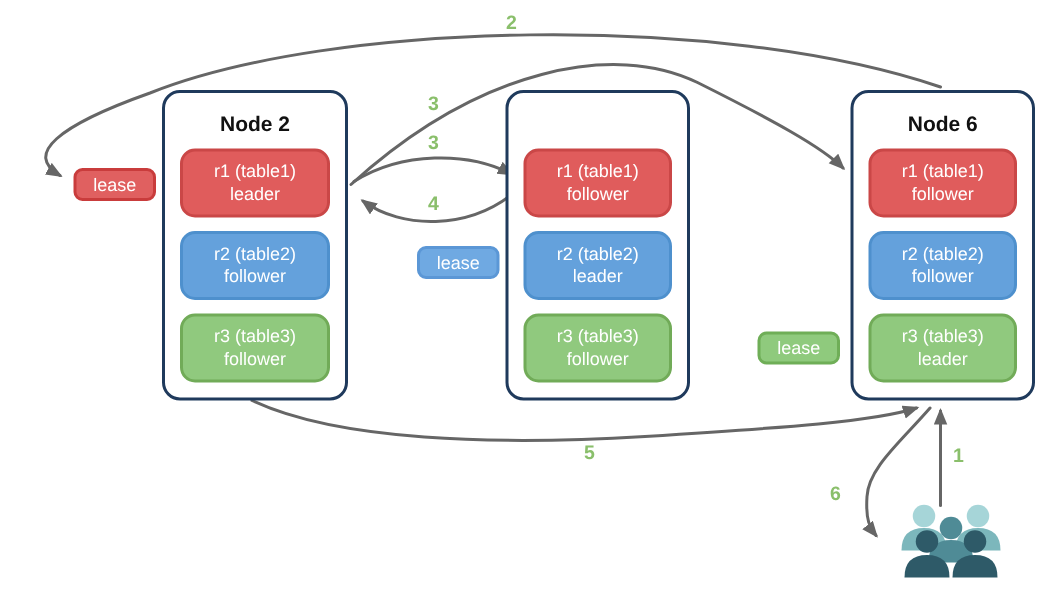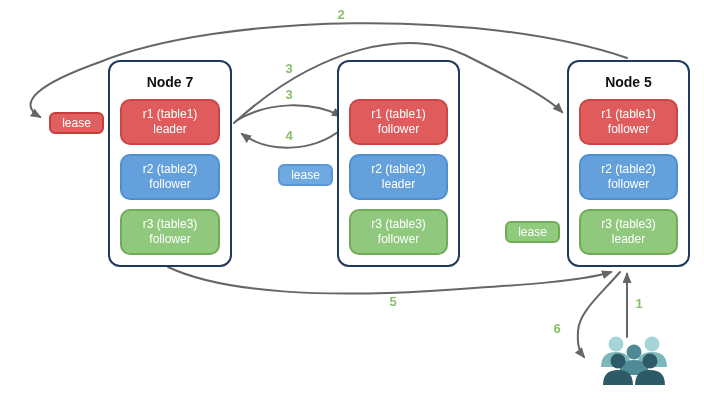--- a/index.html
+++ b/index.html
@@ -75,21 +75,21 @@
       <path d="M619,375 q0,-15 15,-15 q15,0 15,15 z" fill="#4f8b96"></path>
 
       <circle cx="618" cy="361" r="7.5" fill="#2e5a68"></circle>
       <path d="M603,385 q0,-15 15,-15 q15,0 15,15 z" fill="#2e5a68"></path>
       <circle cx="650" cy="361" r="7.5" fill="#2e5a68"></circle>
       <path d="M635,385 q0,-15 15,-15 q15,0 15,15 z" fill="#2e5a68"></path>
     </g>
   </svg>
 
   <div class="node" style="left:108px;width:124px;">
-    <div class="node-title">Node 7</div>
+    <div class="node-title">Node 2</div>
     <div class="replica rep-1 rep-red">
       <span>r1 (table1)</span>
       <span>leader</span>
     </div>
     <div class="replica rep-2 rep-blue">
       <span>r2 (table2)</span>
       <span>follower</span>
     </div>
     <div class="replica rep-3 rep-green">
       <span>r3 (table3)</span>
@@ -106,21 +106,21 @@
       <span>r2 (table2)</span>
       <span>leader</span>
     </div>
     <div class="replica rep-3 rep-green">
       <span>r3 (table3)</span>
       <span>follower</span>
     </div>
   </div>
 
   <div class="node" style="left:567px;width:123px;">
-    <div class="node-title">Node 5</div>
+    <div class="node-title">Node 6</div>
     <div class="replica rep-1 rep-red">
       <span>r1 (table1)</span>
       <span>follower</span>
     </div>
     <div class="replica rep-2 rep-blue">
       <span>r2 (table2)</span>
       <span>follower</span>
     </div>
     <div class="replica rep-3 rep-green">
       <span>r3 (table3)</span>

